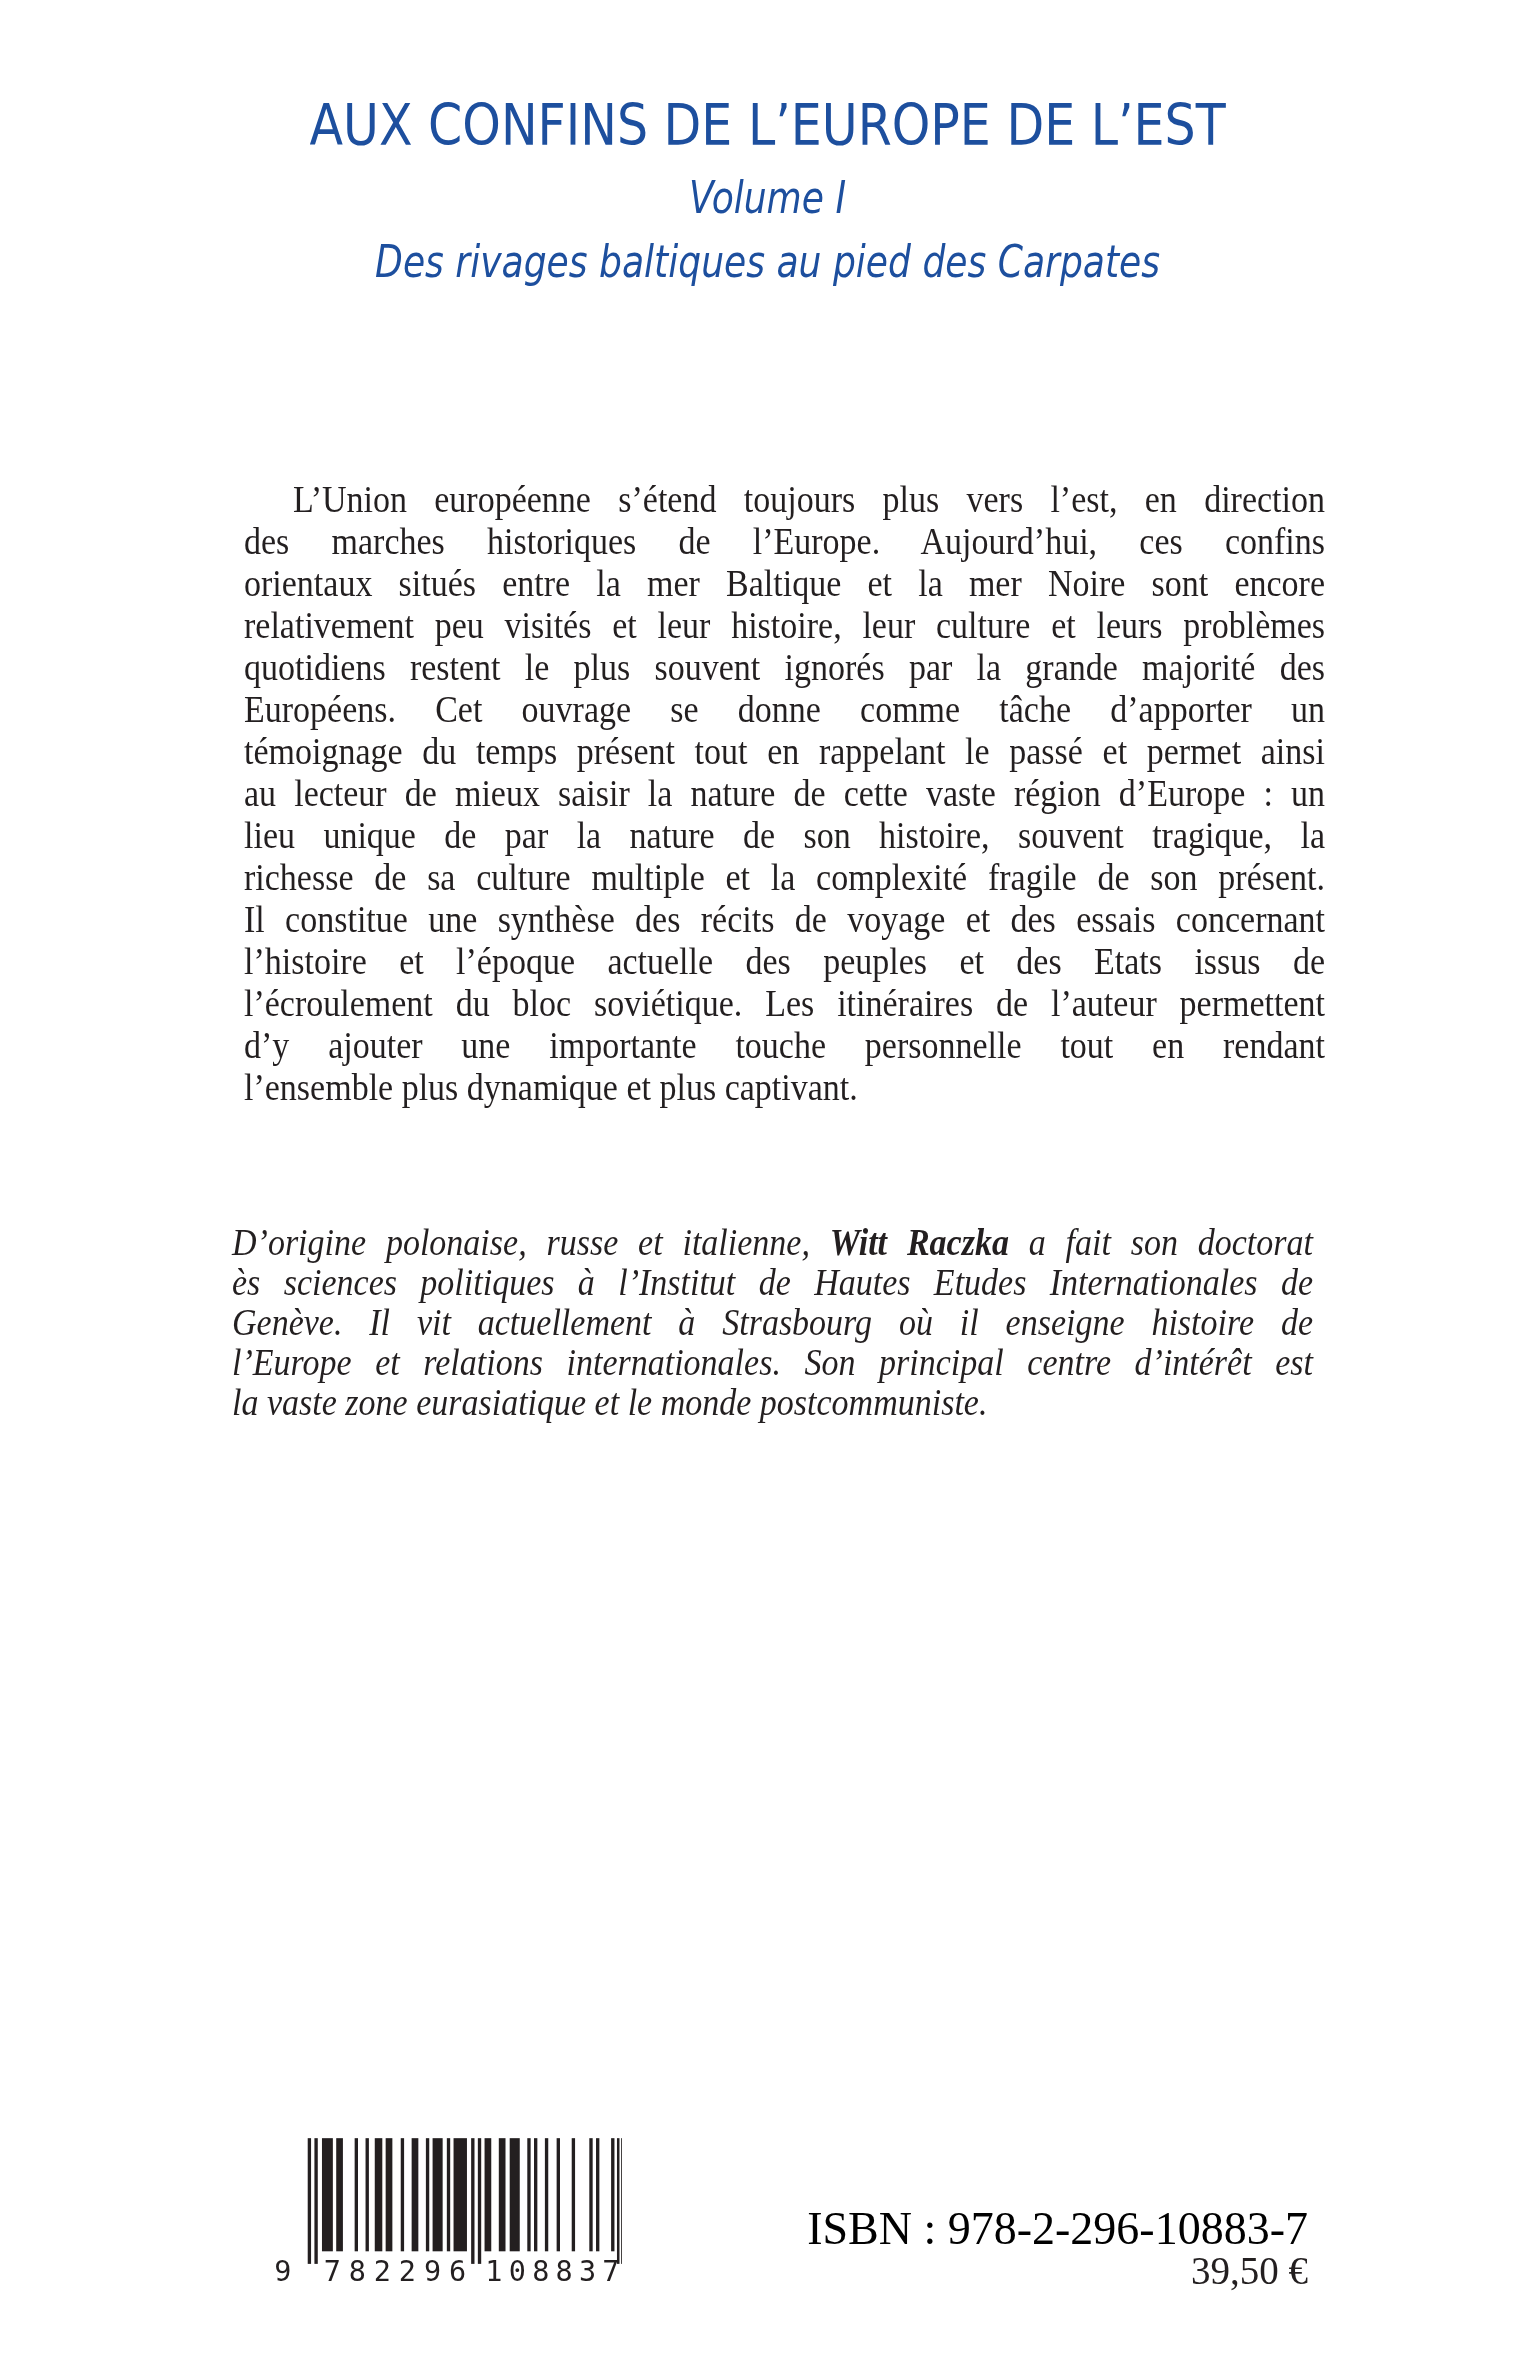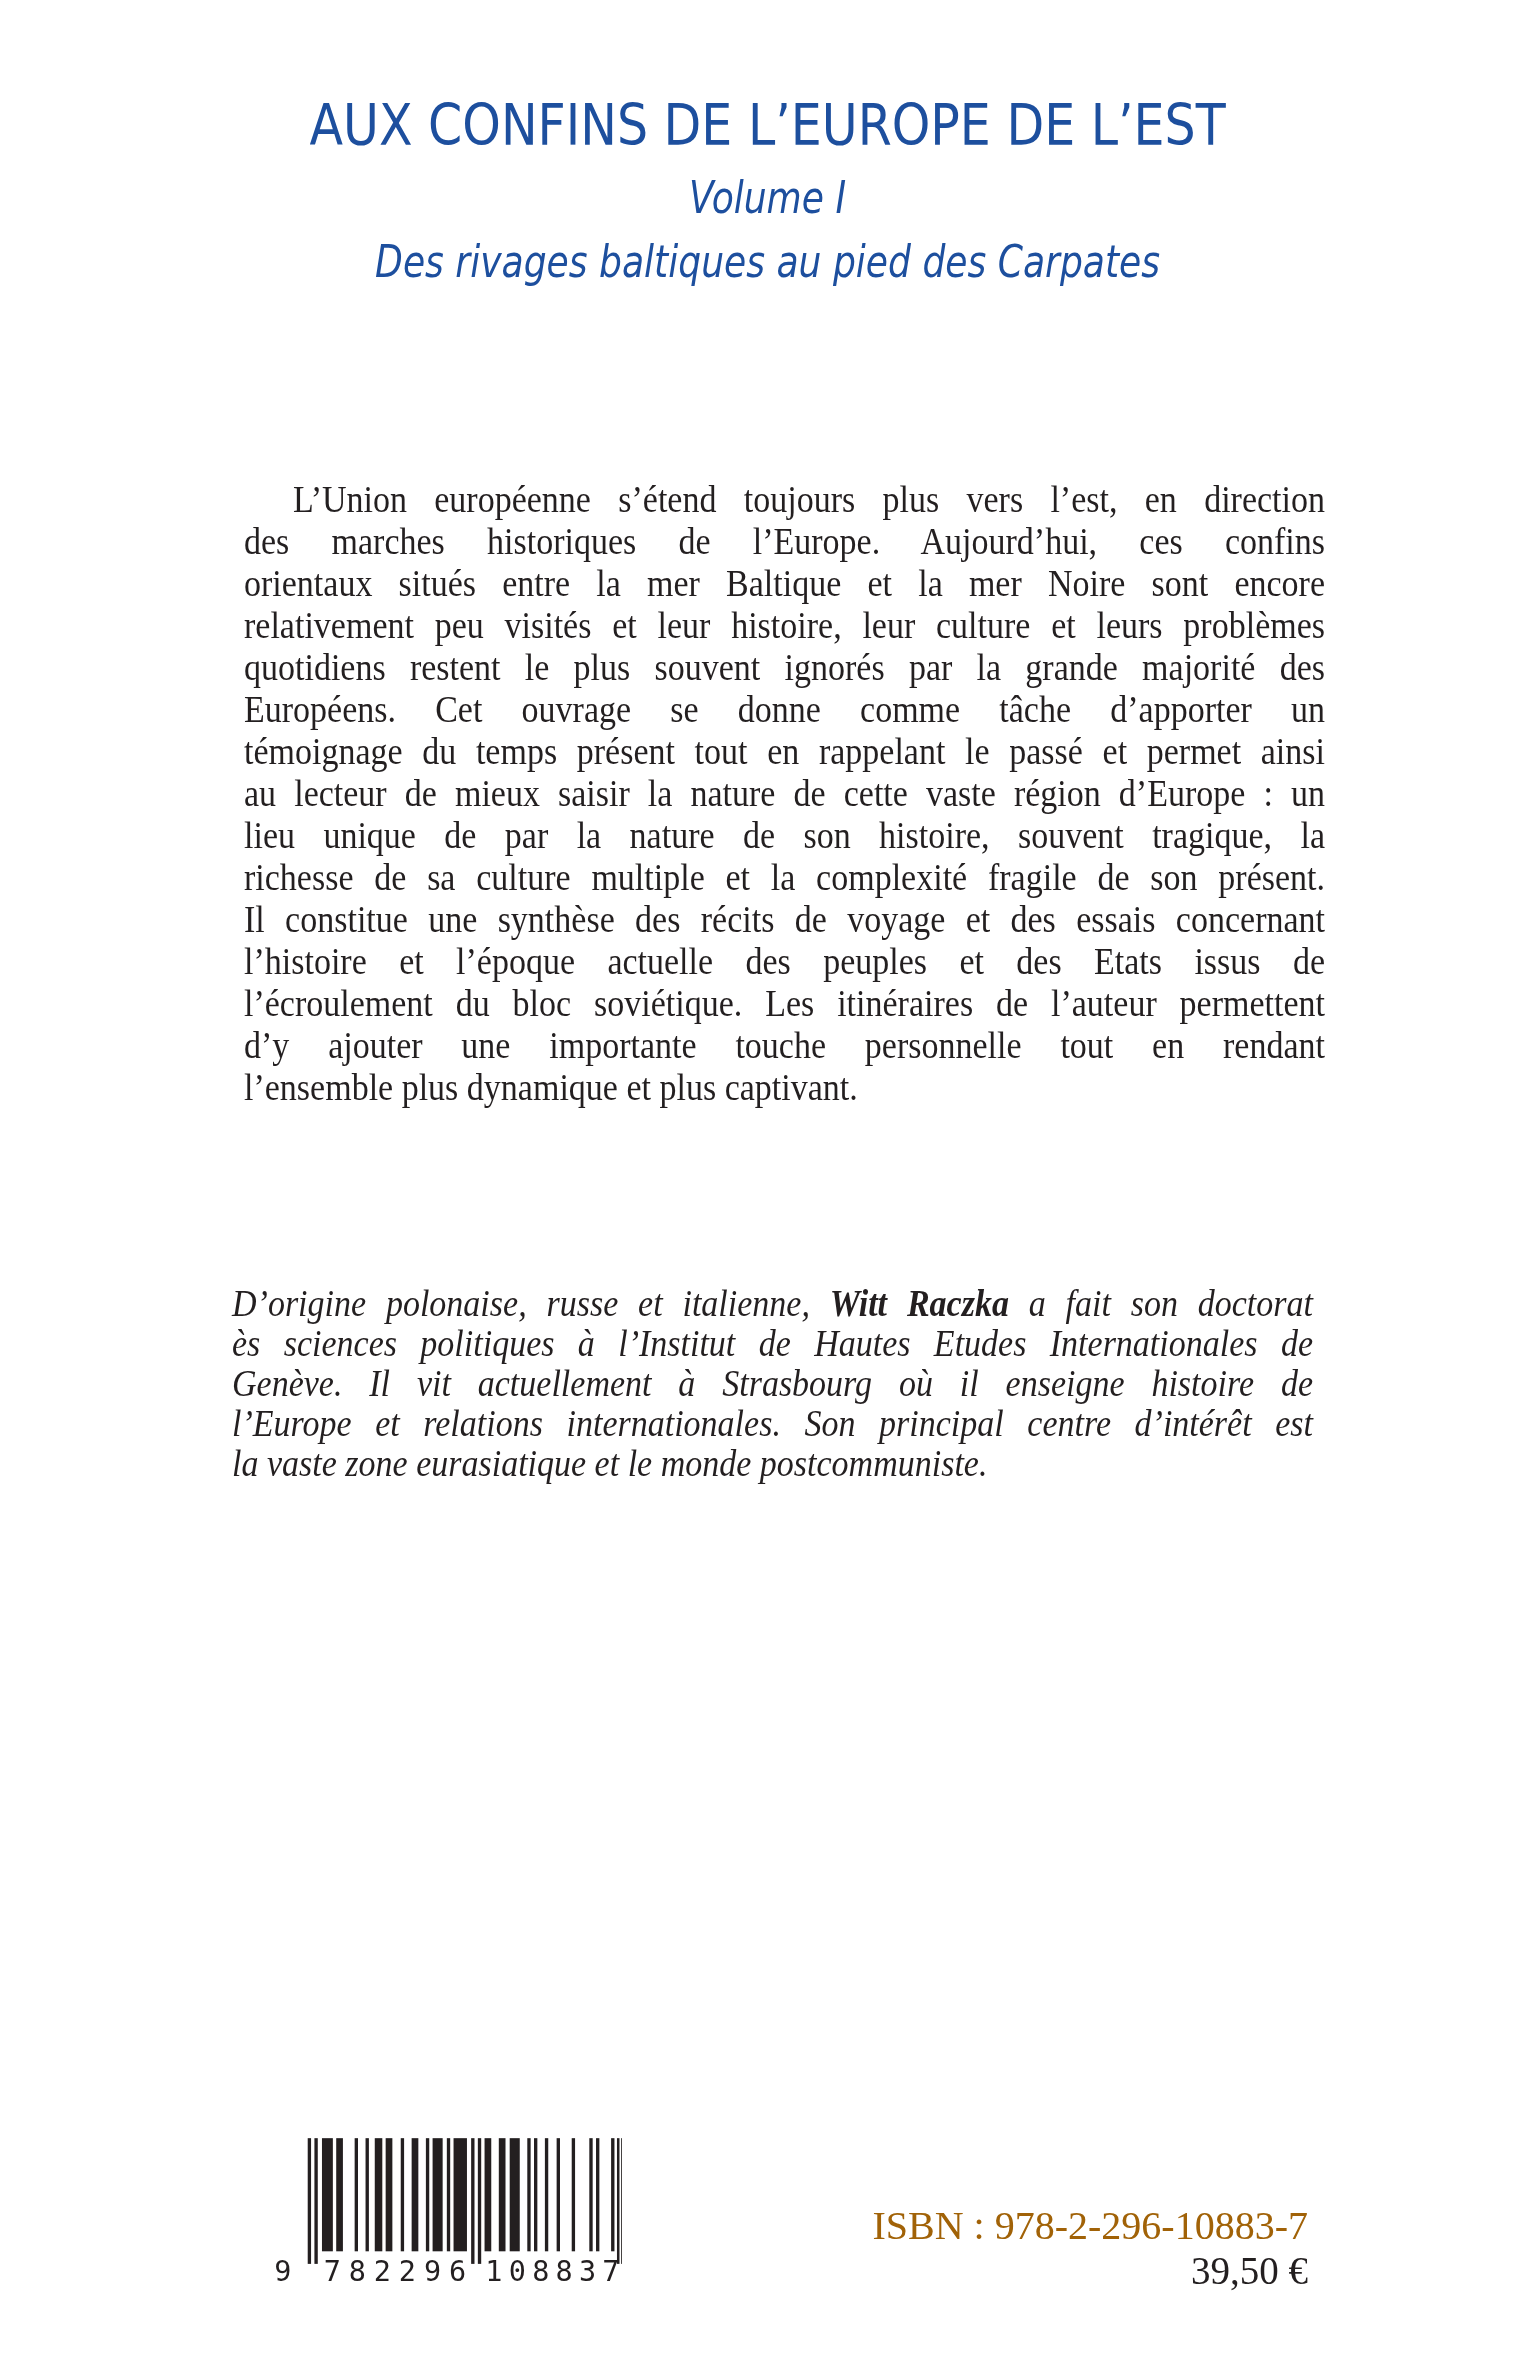--- a/index.html
+++ b/index.html
@@ -7,27 +7,27 @@
   .title-block { position: absolute; left: 0; width: 1535px; text-align: center; color: #1d4f9e; font-family: "DejaVu Sans", sans-serif; }
   .main-title { position: absolute; top: 89px; left: 0; width: 1535px; font-size: 57px; letter-spacing: 0px; transform: scaleX(0.86); transform-origin: 768px 0; white-space: nowrap; line-height: 72px; }
   .volume { position: absolute; top: 168px; left: 0; width: 1535px; font-size: 44px; font-style: italic; line-height: 59px; transform: scaleX(0.82); transform-origin: 768px 0; white-space: nowrap; }
   .subtitle { position: absolute; top: 232px; left: 0; width: 1535px; font-size: 44px; font-style: italic; line-height: 60px; transform: scaleX(0.82); transform-origin: 768px 0; white-space: nowrap; }
 
   .blurb { position: absolute; left: 244px; top: 480px; width: 1081px; color: #231f20; font-family: "Liberation Serif", serif; }
   .line { display: block; width: 1081px; height: 42px; line-height: 42px; font-size: 34px; text-align: justify; text-align-last: justify; white-space: nowrap; overflow: visible; transform: scaleY(1.12); transform-origin: 0 34px; }
   .line.first { padding-left: 49px; width: 1032px; }
   .line.last { text-align-last: left; }
 
-  .bio { position: absolute; left: 232px; top: 1285px; width: 1081px; color: #231f20; font-family: "Liberation Serif", serif; font-style: italic; }
+  .bio { position: absolute; left: 232px; top: 1224px; width: 1081px; color: #231f20; font-family: "Liberation Serif", serif; font-style: italic; }
   .bio .line { height: 40px; line-height: 40px; font-size: 34px; }
   .bio strong { font-weight: bold; }
 
   .barcode { position: absolute; left: 270px; top: 2138px; width: 352px; height: 147px; }
   .barcode svg { display: block; }
-  .isbn { position: absolute; right: 227px; top: 2202px; font-family: "Liberation Serif", serif; font-size: 40px; color: #a16207; white-space: nowrap; text-align: right; }
+  .isbn { position: absolute; right: 227px; top: 2202px; font-family: "Liberation Serif", serif; font-size: 46px; color: #000000; white-space: nowrap; text-align: right; }
   .price { position: absolute; right: 227px; top: 2248px; font-family: "Liberation Serif", serif; font-size: 39px; color: #231f20; white-space: nowrap; text-align: right; margin-left: 48px; }
 </style>
 </head>
 <body>
 
 <div>
 
   <div class="title-block">
     <div class="main-title">AUX CONFINS DE L’EUROPE DE L’EST</div>
     <div class="volume">Volume I</div>

